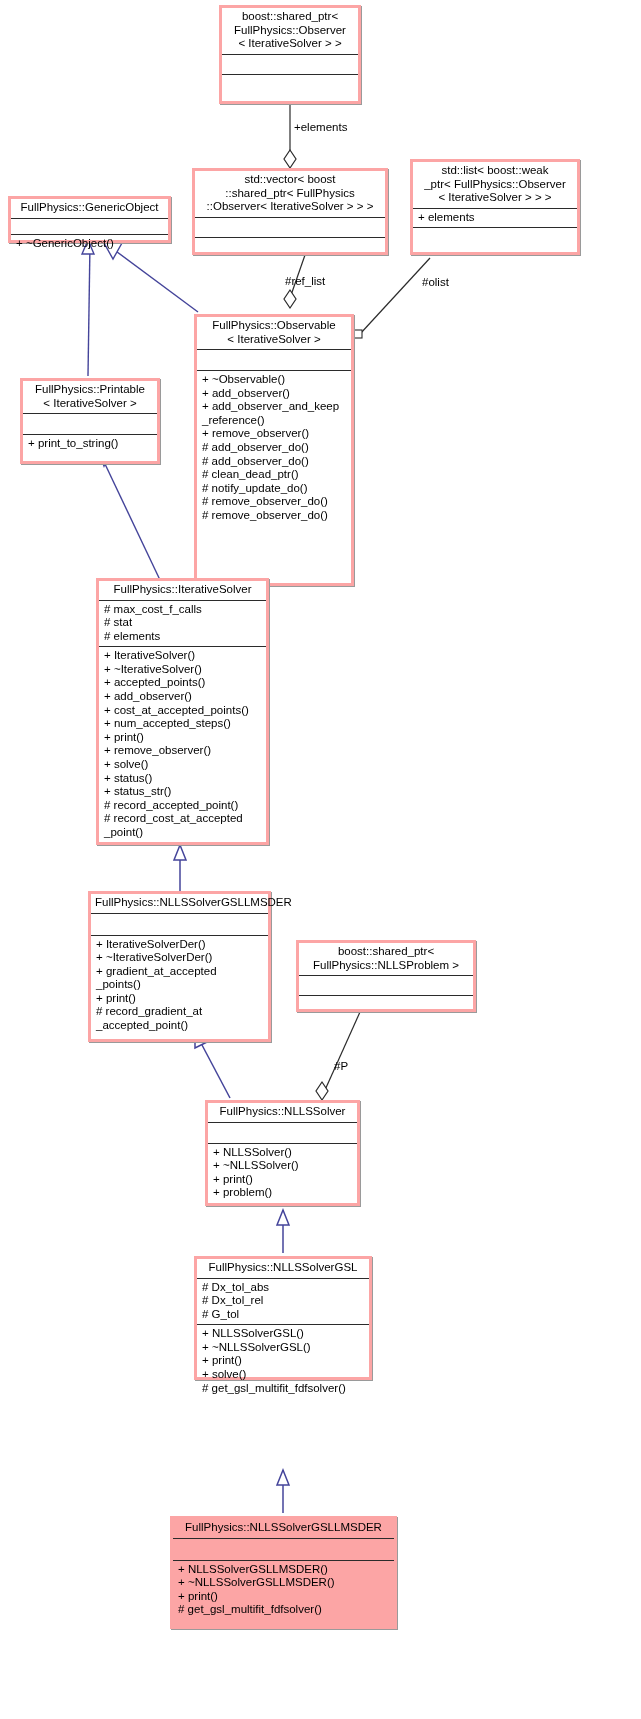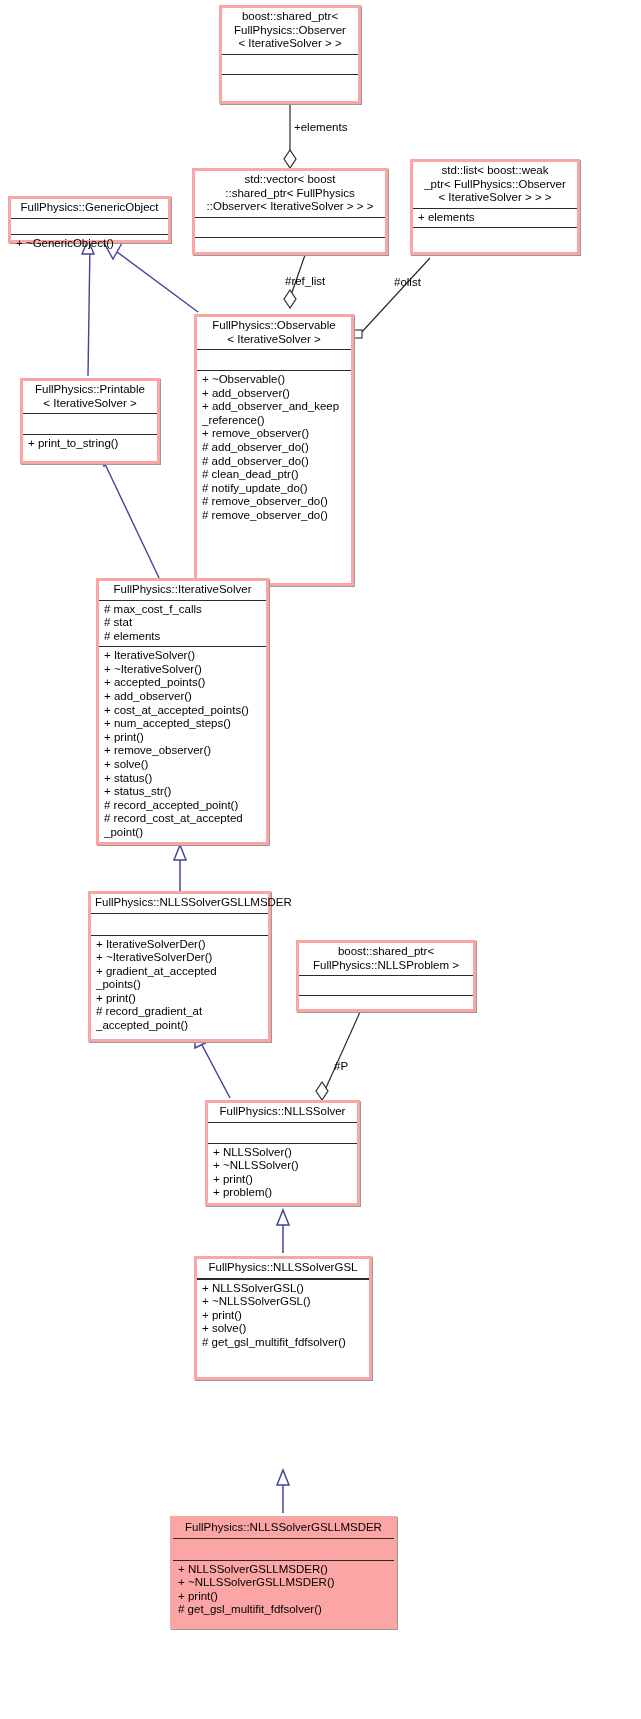--- a/index.html
+++ b/index.html
@@ -260,20 +260,25 @@
       <div class="row">+ NLLSSolver()</div>
       <div class="row">+ ~NLLSSolver()</div>
       <div class="row">+ print()</div>
       <div class="row">+ problem()</div>
     </div>
   </div>
 
   <div class="uml-box" style="left:194px; top:1256px; width:178px; height:124px;">
     <div class="cmp-title">FullPhysics::NLLSSolverGSL</div>
     <div class="cmp-sep"></div>
+    <div class="cmp-body">
+      <div class="row"># Dx_tol_abs</div>
+      <div class="row"># Dx_tol_rel</div>
+      <div class="row"># G_tol</div>
+    </div>
     <div class="cmp-sep"></div>
     <div class="cmp-body">
       <div class="row">+ NLLSSolverGSL()</div>
       <div class="row">+ ~NLLSSolverGSL()</div>
       <div class="row">+ print()</div>
       <div class="row">+ solve()</div>
       <div class="row"># get_gsl_multifit_fdfsolver()</div>
     </div>
   </div>
 
@@ -285,16 +290,16 @@
     <div class="cmp-body">
       <div class="row">+ NLLSSolverGSLLMSDER()</div>
       <div class="row">+ ~NLLSSolverGSLLMSDER()</div>
       <div class="row">+ print()</div>
       <div class="row"># get_gsl_multifit_fdfsolver()</div>
     </div>
   </div>
 
   <div class="edge-label" style="left:294px; top:121px;">+elements</div>
   <div class="edge-label" style="left:285px; top:275px;">#ref_list</div>
-  <div class="edge-label" style="left:394px; top:276px;">#olist</div>
+  <div class="edge-label" style="left:422px; top:276px;">#olist</div>
   <div class="edge-label" style="left:334px; top:1060px;">#P</div>
 
 </div>
 
 </body></html>

